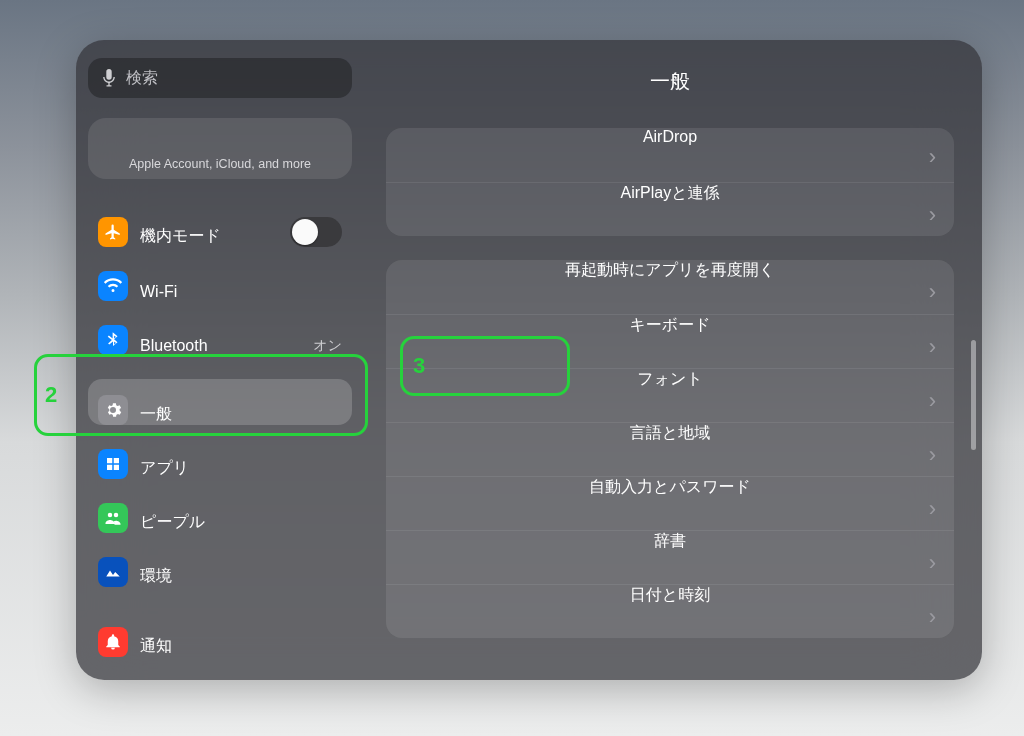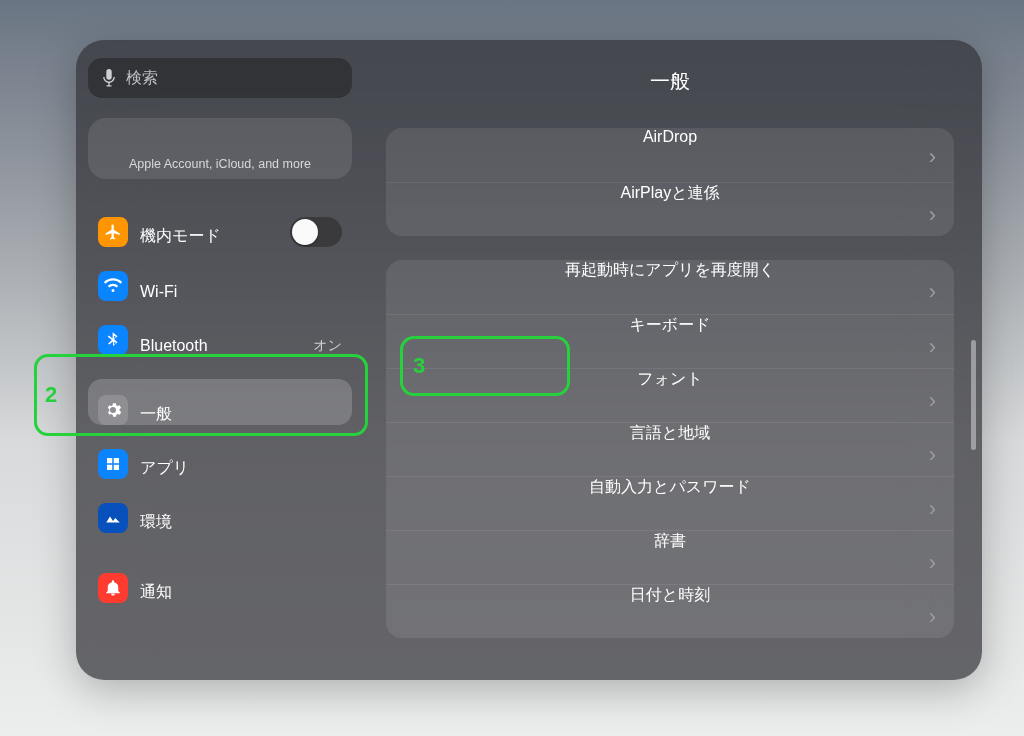--- a/index.html
+++ b/index.html
@@ -205,20 +205,28 @@
 
     <div class="side-item">
       <span class="icon ic-blue">
         <svg viewBox="0 0 24 24">
             <path d="M4 4h7v7H4V4zm9 0h7v7h-7V4zM4 13h7v7H4v-7zm9 0h7v7h-7v-7z"></path>
           </svg>
       </span>
       <span>アプリ</span>
     </div>
 
+    <div class="side-item">
+      <span class="icon ic-green">
+        <svg viewBox="0 0 24 24">
+            <path d="M8 11a3 3 0 1 0 0-6 3 3 0 0 0 0 6zm8 0a3 3 0 1 0 0-6 3 3 0 0 0 0 6zM2 19c0-3 4-4.5 6-4.5s6 1.5 6 4.5v1H2v-1zm12 0c0-1.1-.4-2-1-2.7 1-.5 2.2-.8 3-.8 2 0 6 1.5 6 4.5v1h-8v-2z"></path>
+          </svg>
+      </span>
+      <span>ピープル</span>
+    </div>
 
     <div class="side-item">
       <span class="icon ic-navy">
         <svg viewBox="0 0 24 24">
             <path d="M3 18l5-8 4 6 3-4 6 6H3z"></path>
           </svg>
       </span>
       <span>環境</span>
     </div>
 

